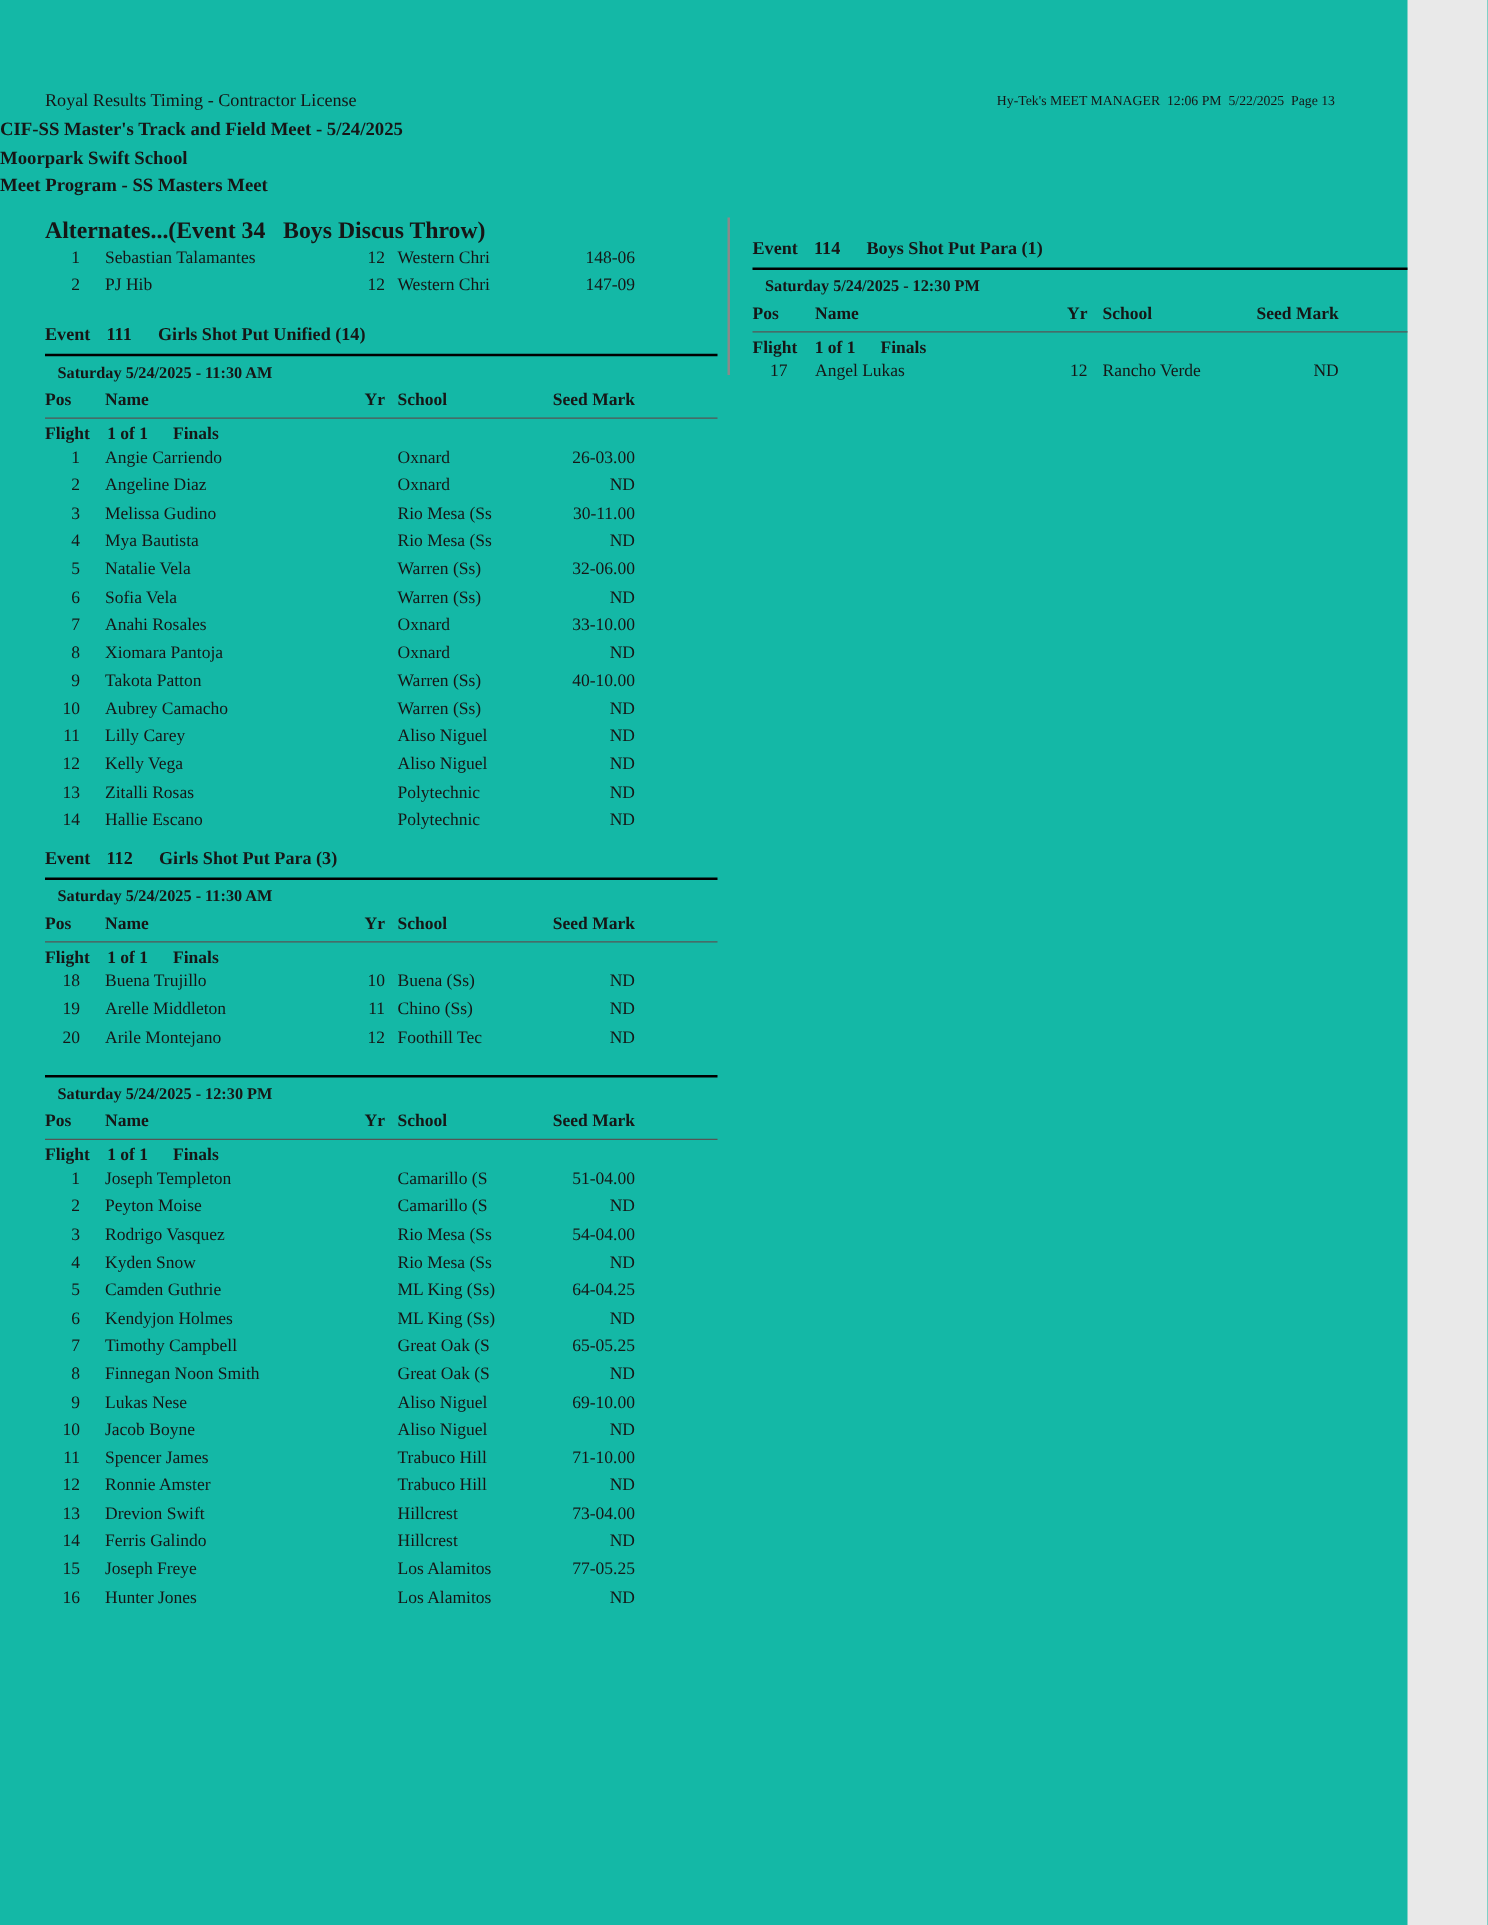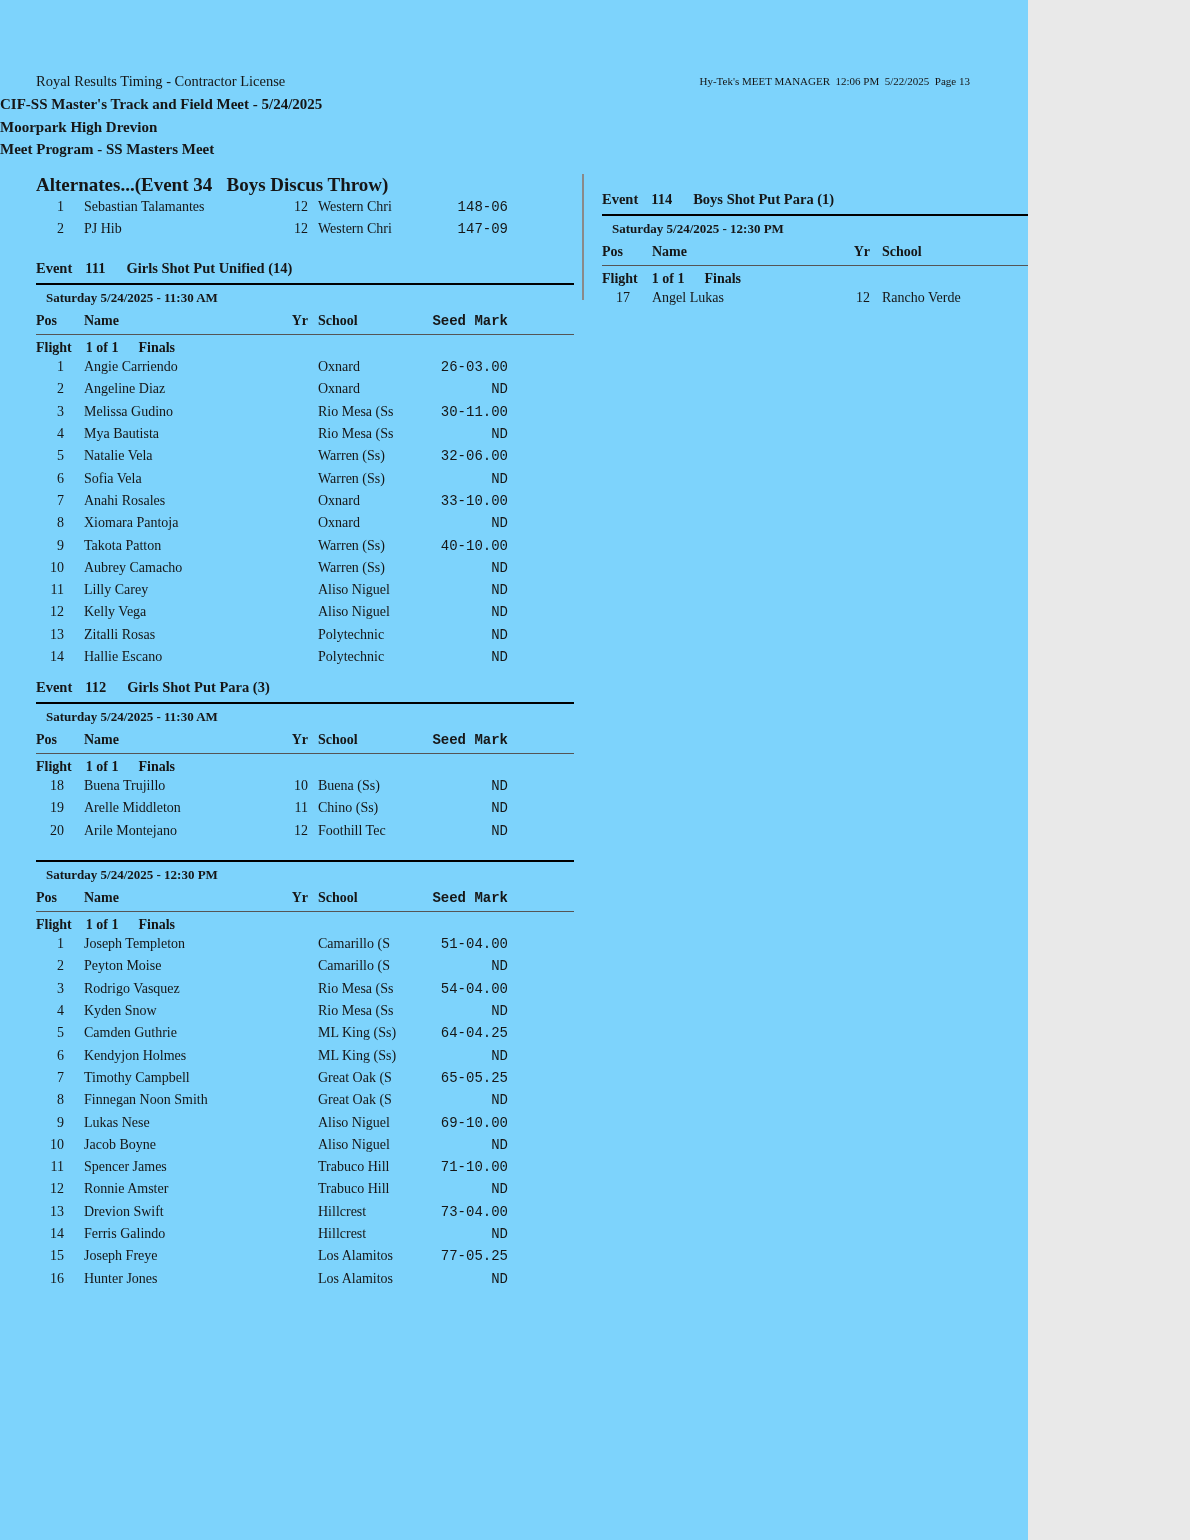--- a/index.html
+++ b/index.html
@@ -3,22 +3,22 @@
 <meta charset="utf-8">
 <style>
   html,body{margin:0;padding:0;}
   body{
     background:#e9e9e9;
     font-family:"Liberation Serif","DejaVu Serif",serif;
     color:#161616;
   }
   #page{
     position:relative;
-    width:1028px;height:1540px;
-    background:#7dd3fc;
+    width:1126px;height:1540px;
+    background:#14b8a6;
     overflow:hidden;
   }
   
   .hdr-left{
     position:absolute;left:36px;top:73px;
     font-size:14.5px;line-height:17px;
   }
   .hdr-right{
     position:absolute;right:58px;top:73px;
     font-size:11px;line-height:17px;
@@ -66,21 +66,21 @@
     display:flex;align-items:center;
     font-size:14px;line-height:16px;
     height:22.3px;
   }
   .th-row{height:20px;}
   .c-pos{width:28px;text-align:right;flex:0 0 auto;}
   .th-row .c-pos{text-align:left;}
   .c-name{margin-left:20px;width:190px;flex:0 0 auto;white-space:nowrap;}
   .c-yr{width:34px;text-align:right;flex:0 0 auto;}
   .c-school{margin-left:10px;width:112px;flex:0 0 auto;white-space:nowrap;}
-  .c-mark{flex:1 1 auto;text-align:right;font-family:Liberation Mono, monospace;}
+  .c-mark{flex:1 1 auto;text-align:right;}
   
   .left-tbl .row,.left-tbl .th-row{padding-right:66px;}
   
   #event-114 .c-name{margin-left:22px;width:180px;}
   #event-114 .c-yr{width:38px;}
   #event-114 .c-school{margin-left:12px;width:120px;}
   #event-114 .row,#event-114 .th-row{padding-right:78px;}
 
   
   .col-divider{
@@ -90,21 +90,21 @@
 </style>
 </head>
 <body>
 
 <div id="page">
 
   <div class="hdr-left">Royal Results Timing - Contractor License</div>
   <div class="hdr-right">Hy-Tek's MEET MANAGER  12:06 PM  5/22/2025  Page 13</div>
 
   <div class="center-title ct-1">CIF-SS Master's Track and Field Meet - 5/24/2025</div>
-  <div class="center-title ct-2">Moorpark High Drevion</div>
+  <div class="center-title ct-2">Moorpark Swift School</div>
   <div class="center-title ct-3">Meet Program - SS Masters Meet</div>
 
   <div class="col-divider"></div>
 
   <div class="section left-tbl" id="alternates-section">
     <div class="alt-title">Alternates...(Event 34   Boys Discus Throw)</div>
     <div>
         <div class="row">
     <span class="c-pos">1</span>
     <span class="c-name">Sebastian Talamantes</span>

